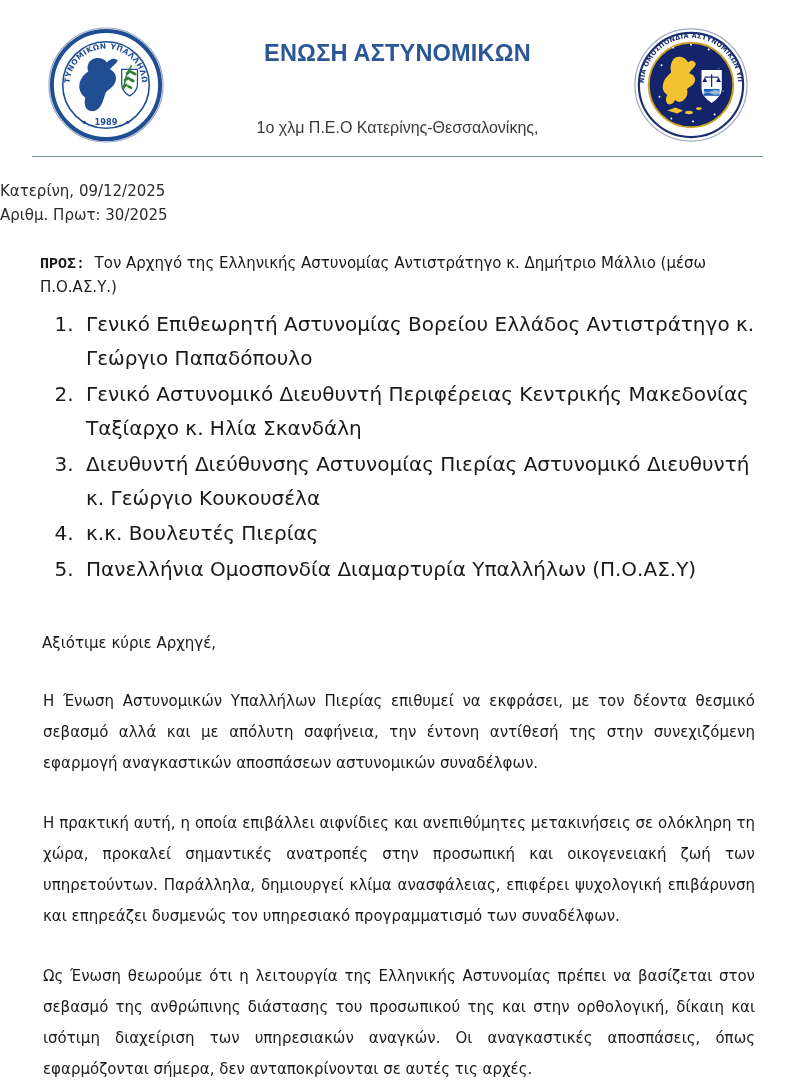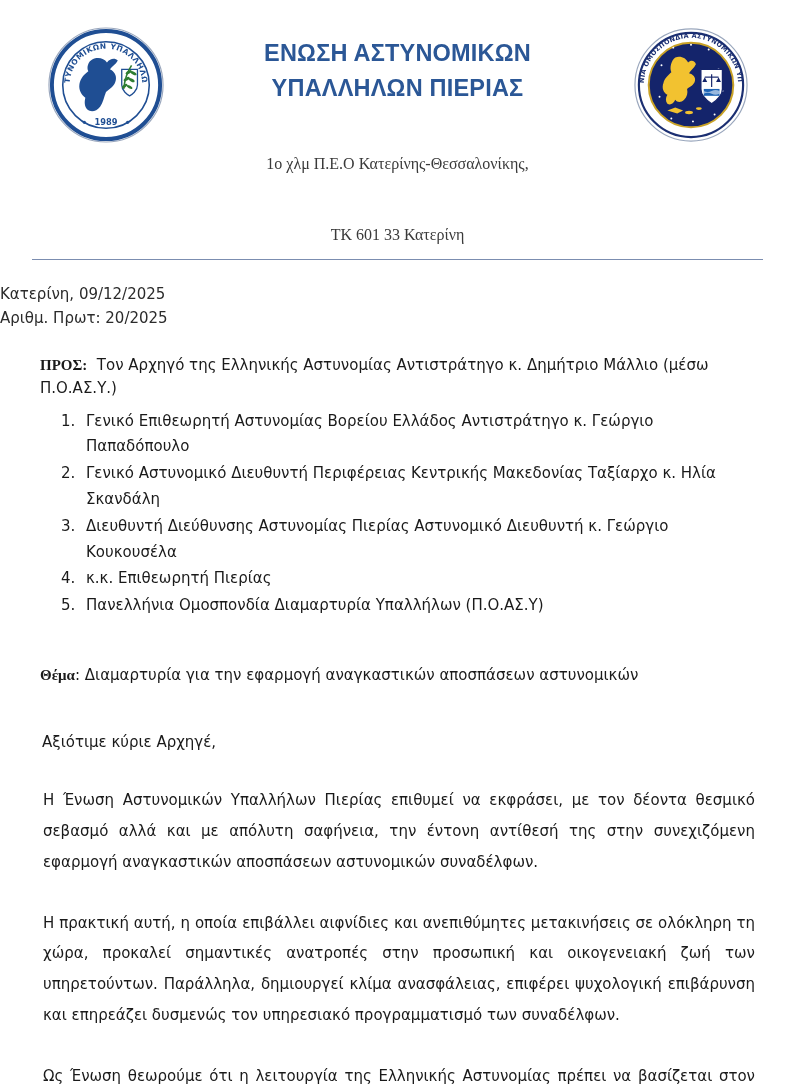--- a/index.html
+++ b/index.html
@@ -47,21 +47,21 @@
   .org-title {
     font-family: "Liberation Sans", "DejaVu Sans", sans-serif;
     font-size: 23.5px;
     font-weight: bold;
     color: #2B5796;
     line-height: 1.33;
     letter-spacing: 0.2px;
     margin: 0 0 4px 0;
   }
   .org-line {
-    font-family: Liberation Serif, serif;
+    font-family: Liberation Sans, sans-serif;
     font-size: 16px;
     color: #3a3a3a;
     line-height: 1.5;
     margin-top: 47px;
   }
 
   .rule {
     margin: 12px 32px 0 32px;
     height: 1px;
     background: #7b8db0;
@@ -82,26 +82,26 @@
   
   .addr-block {
     padding: 24px 40px 0 40px;
     font-size: 15px;
     line-height: 1.55;
     color: #1a1a1a;
   }
   .addr-line { margin-bottom: 2px; }
   .lbl {
     font-weight: bold;
-    font-family: Liberation Serif, serif;
+    font-family: Liberation Mono, monospace;
   }
   ol.cc-list {
     margin: 8px 0 0 0;
     padding-left: 40px;
-    font-size: 15px;
+    font-size: 20px;
     line-height: 1.72;
   }
   ol.cc-list li {
     padding-left: 6px;
     margin-bottom: 1px;
   }
 
   
   .subject {
     padding: 44px 40px 0 40px;
@@ -160,23 +160,21 @@
         <ellipse cx="79" cy="61" rx="3.2" ry="1.4" fill="#2E7D32" transform="rotate(-32 79 61)"></ellipse>
         <ellipse cx="84" cy="62" rx="3.2" ry="1.4" fill="#2E7D32" transform="rotate(28 84 62)"></ellipse>
         <circle cx="38" cy="98" r="1.6" fill="#1F4E93"></circle>
         <circle cx="82" cy="98" r="1.6" fill="#1F4E93"></circle>
         <text x="60" y="101" text-anchor="middle" font-family="DejaVu Sans, sans-serif" font-size="8.4" font-weight="bold" fill="#1F4E93">1989</text>
       </svg>
     </div>
 
     <div class="masthead">
       <div class="org-title">ΕΝΩΣΗ ΑΣΤΥΝΟΜΙΚΩΝ</div>
-      <div class="org-title">ΥΠΑΛΛΗΛΩΝ ΠΙΕΡΙΑΣ</div>
       <div class="org-line">1ο χλμ Π.Ε.Ο Κατερίνης-Θεσσαλονίκης,</div>
-      <div class="org-line">ΤΚ 601 33 Κατερίνη</div>
     </div>
 
     <div class="logo-slot right">
       <svg class="seal" width="118" height="118" viewBox="0 0 120 120">
         <circle cx="60" cy="60" r="57" fill="#ffffff" stroke="#9aa7bd" stroke-width="1.2"></circle>
         <circle cx="60" cy="60" r="53" fill="none" stroke="#1b2f72" stroke-width="2.2"></circle>
         <circle cx="60" cy="60" r="43" fill="#14246b" stroke="#c9a227" stroke-width="2"></circle>
         <defs>
           <path id="ringTopR" d="M 60,60 m -48,0 a 48,48 0 0 1 96,0" fill="none"></path>
         </defs>
@@ -210,42 +208,38 @@
         <rect x="73" y="64" width="16" height="7" fill="#1d63b5"></rect>
         <path d="M73 66 q4 2 8 0 q4 -2 8 0 l0 3 q-4 2 -8 0 q-4 -2 -8 0 Z" fill="#ffffff" opacity="0.55"></path>
       </svg>
     </div>
   </div>
 
   <div class="rule"></div>
 
   <div class="datebox">
     <div>Κατερίνη, 09/12/2025</div>
-    <div>Αριθμ. Πρωτ: 20/2025</div>
+    <div>Αριθμ. Πρωτ: 30/2025</div>
   </div>
 
   <div class="addr-block">
     <div class="addr-line">
       <span class="lbl">ΠΡΟΣ</span><span class="lbl">:</span>&nbsp;
       <span>Τον Αρχηγό της Ελληνικής Αστυνομίας Αντιστράτηγο κ. Δημήτριο Μάλλιο (μέσω Π.Ο.ΑΣ.Υ.)</span>
     </div>
 
     <ol class="cc-list">
       <li><span>Γενικό Επιθεωρητή Αστυνομίας Βορείου Ελλάδος Αντιστράτηγο κ. Γεώργιο Παπαδόπουλο</span></li>
       <li><span>Γενικό Αστυνομικό Διευθυντή Περιφέρειας Κεντρικής Μακεδονίας Ταξίαρχο κ. Ηλία Σκανδάλη</span></li>
       <li><span>Διευθυντή Διεύθυνσης Αστυνομίας Πιερίας Αστυνομικό Διευθυντή κ. Γεώργιο Κουκουσέλα</span></li>
-      <li><span>κ.κ. Επιθεωρητή Πιερίας</span></li>
+      <li><span>κ.κ. Βουλευτές Πιερίας</span></li>
       <li><span>Πανελλήνια Ομοσπονδία Διαμαρτυρία Υπαλλήλων (Π.Ο.ΑΣ.Υ)</span></li>
     </ol>
   </div>
 
-  <div class="subject">
-    <span class="lbl">Θέμα</span><span>:</span>
-    <span>Διαμαρτυρία για την εφαρμογή αναγκαστικών αποσπάσεων αστυνομικών</span>
-  </div>
 
   <div class="body-block">
     <div class="salutation">Αξιότιμε κύριε Αρχηγέ,</div>
     <p class="para">Η Ένωση Αστυνομικών Υπαλλήλων Πιερίας επιθυμεί να εκφράσει, με τον δέοντα θεσμικό σεβασμό αλλά και με απόλυτη σαφήνεια, την έντονη αντίθεσή της στην συνεχιζόμενη εφαρμογή αναγκαστικών αποσπάσεων αστυνομικών συναδέλφων.</p>
     <p class="para">Η πρακτική αυτή, η οποία επιβάλλει αιφνίδιες και ανεπιθύμητες μετακινήσεις σε ολόκληρη τη χώρα, προκαλεί σημαντικές ανατροπές στην προσωπική και οικογενειακή ζωή των υπηρετούντων. Παράλληλα, δημιουργεί κλίμα ανασφάλειας, επιφέρει ψυχολογική επιβάρυνση και επηρεάζει δυσμενώς τον υπηρεσιακό προγραμματισμό των συναδέλφων.</p>
     <p class="para">Ως Ένωση θεωρούμε ότι η λειτουργία της Ελληνικής Αστυνομίας πρέπει να βασίζεται στον σεβασμό της ανθρώπινης διάστασης του προσωπικού της και στην ορθολογική, δίκαιη και ισότιμη διαχείριση των υπηρεσιακών αναγκών. Οι αναγκαστικές αποσπάσεις, όπως εφαρμόζονται σήμερα, δεν ανταποκρίνονται σε αυτές τις αρχές.</p>
   </div>
 
 </div>
 

